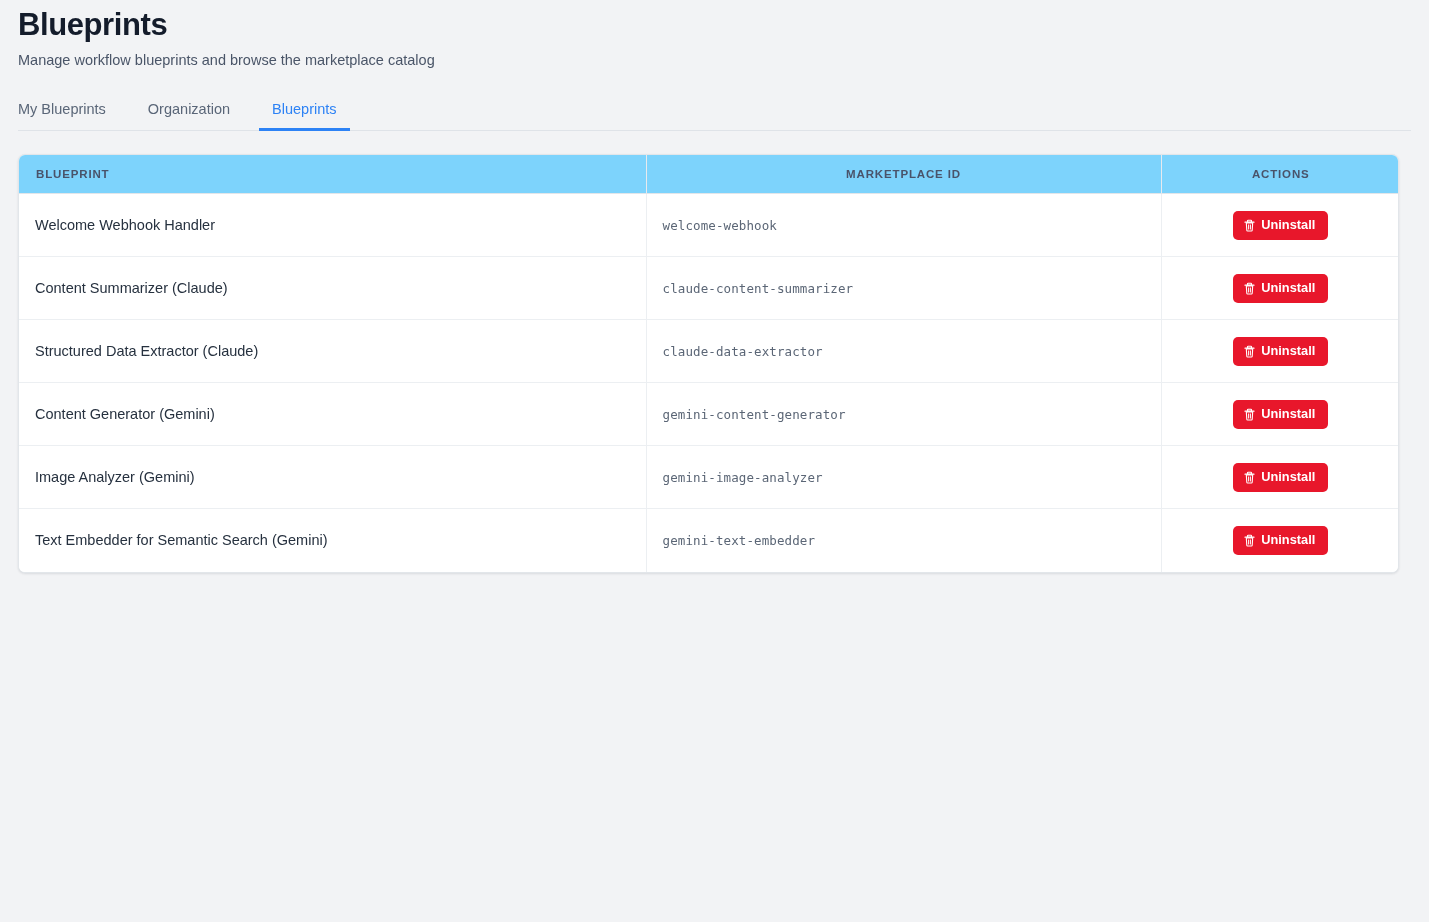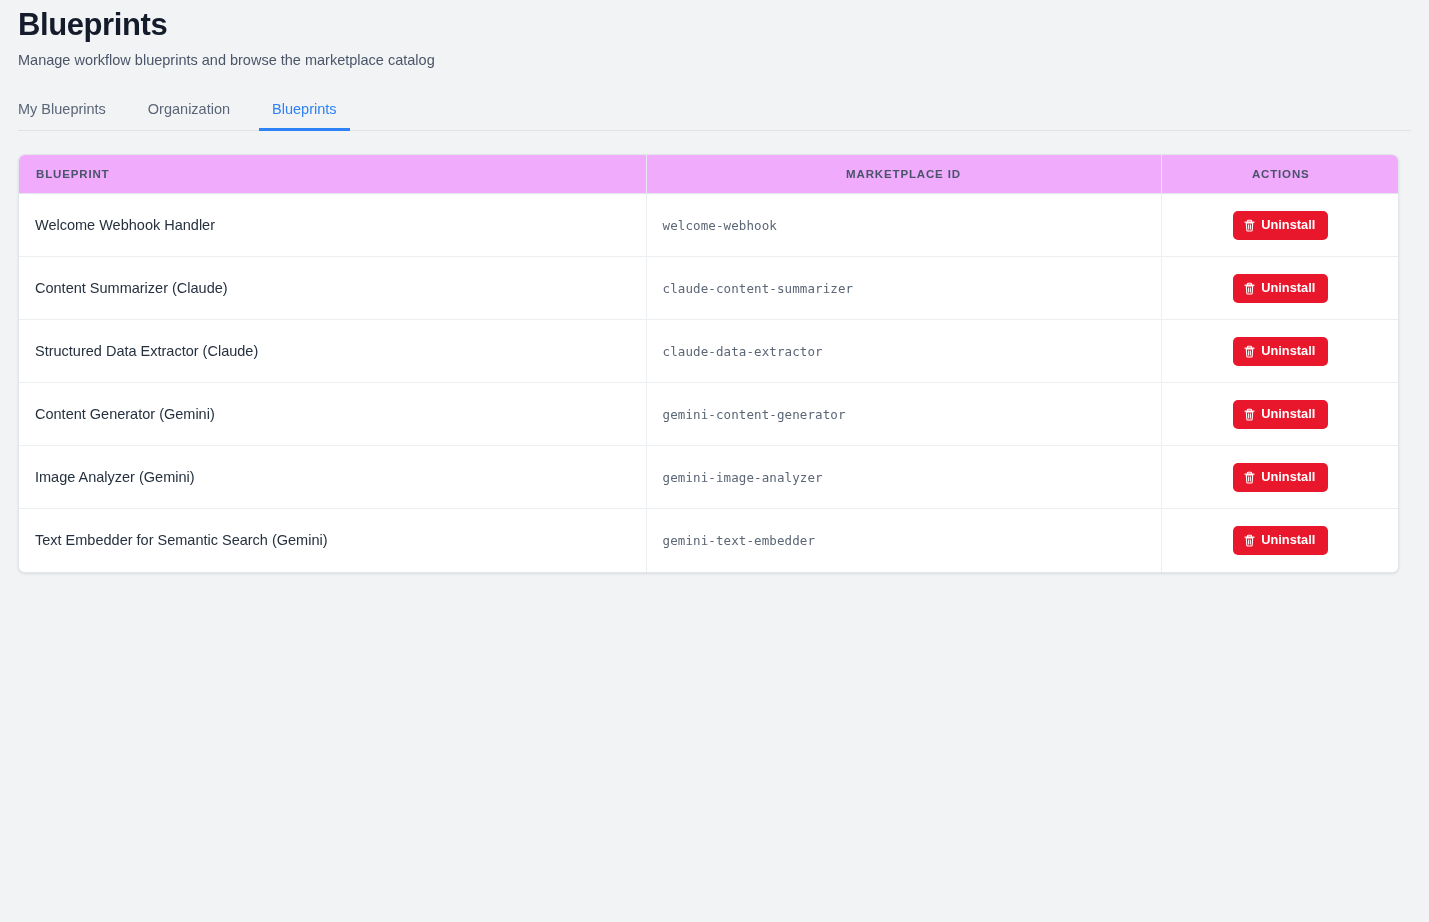--- a/index.html
+++ b/index.html
@@ -74,21 +74,21 @@
     box-shadow: 0 1px 3px rgba(16, 24, 40, 0.07), 0 1px 2px rgba(16,24,40,0.04);
     overflow: hidden;
     width: 1381px;
   }
   table.bp-table {
     width: 100%;
     border-collapse: collapse;
     table-layout: fixed;
   }
   table.bp-table thead th {
-    background: #f0abfc;
+    background: #7dd3fc;
     font-size: 11.5px;
     letter-spacing: 0.85px;
     font-weight: bold;
     color: #49536a;
     text-transform: uppercase;
     padding: 13px 16px;
     border-bottom: 1px solid #e2e6ea;
     text-align: center;
   }
   table.bp-table thead th.col-blueprint {

